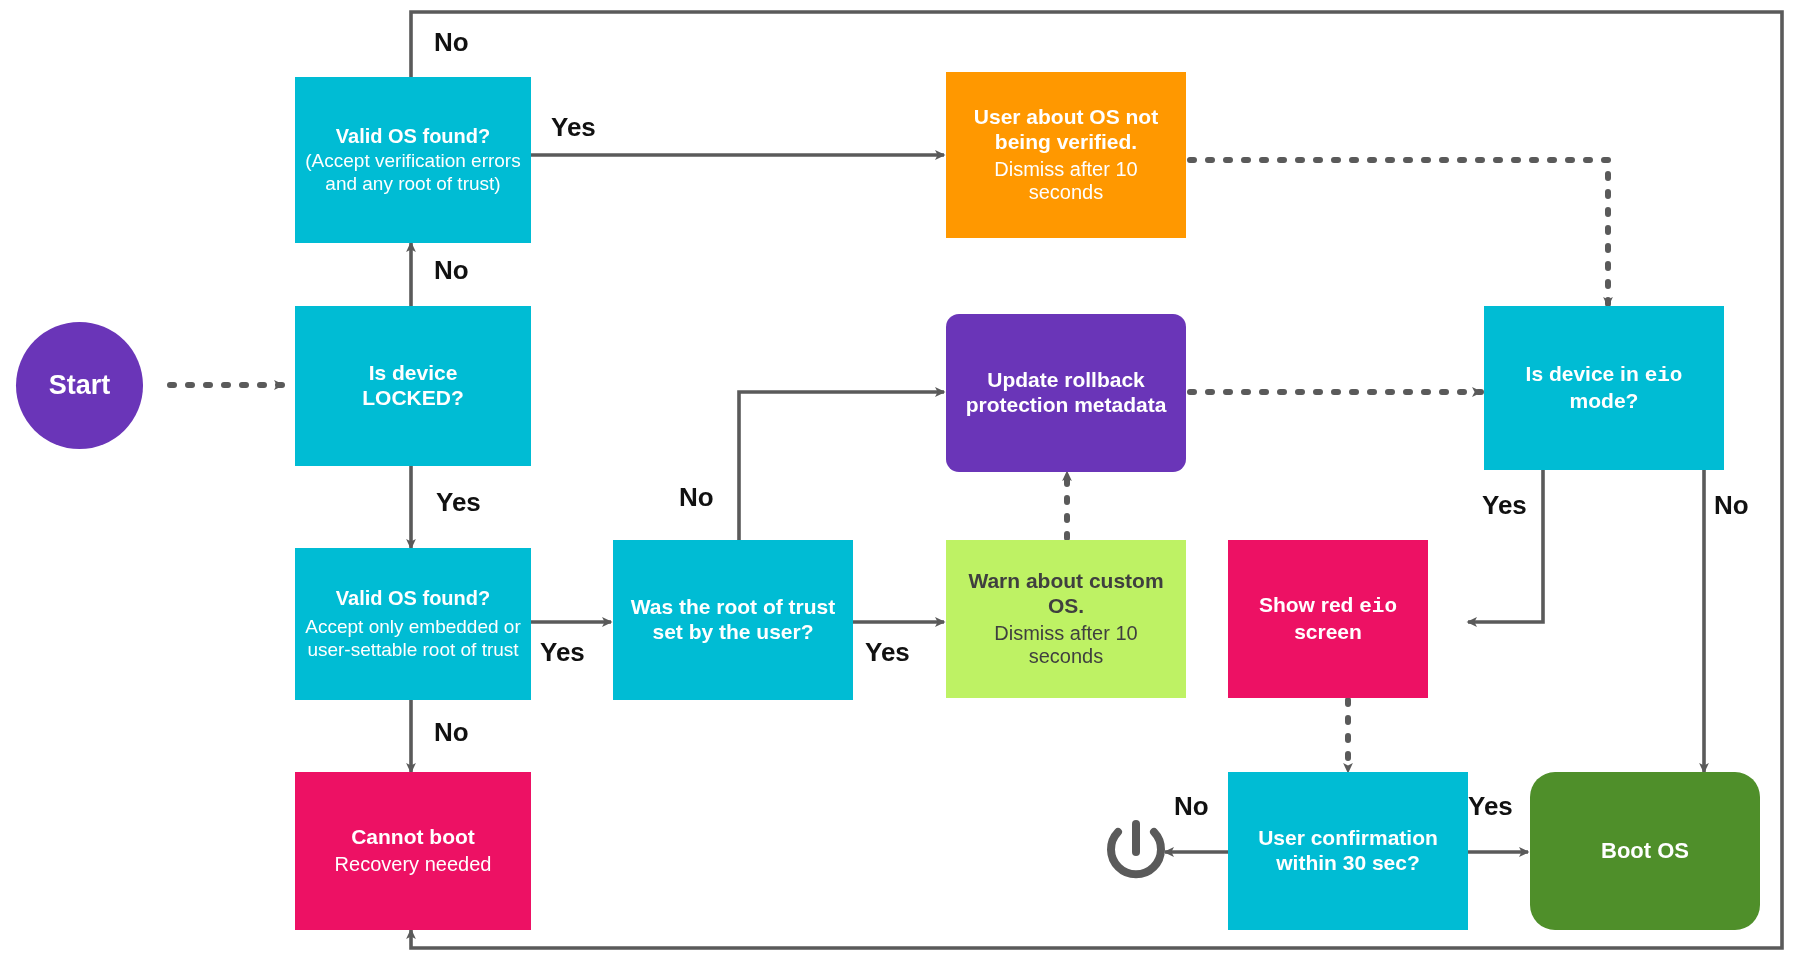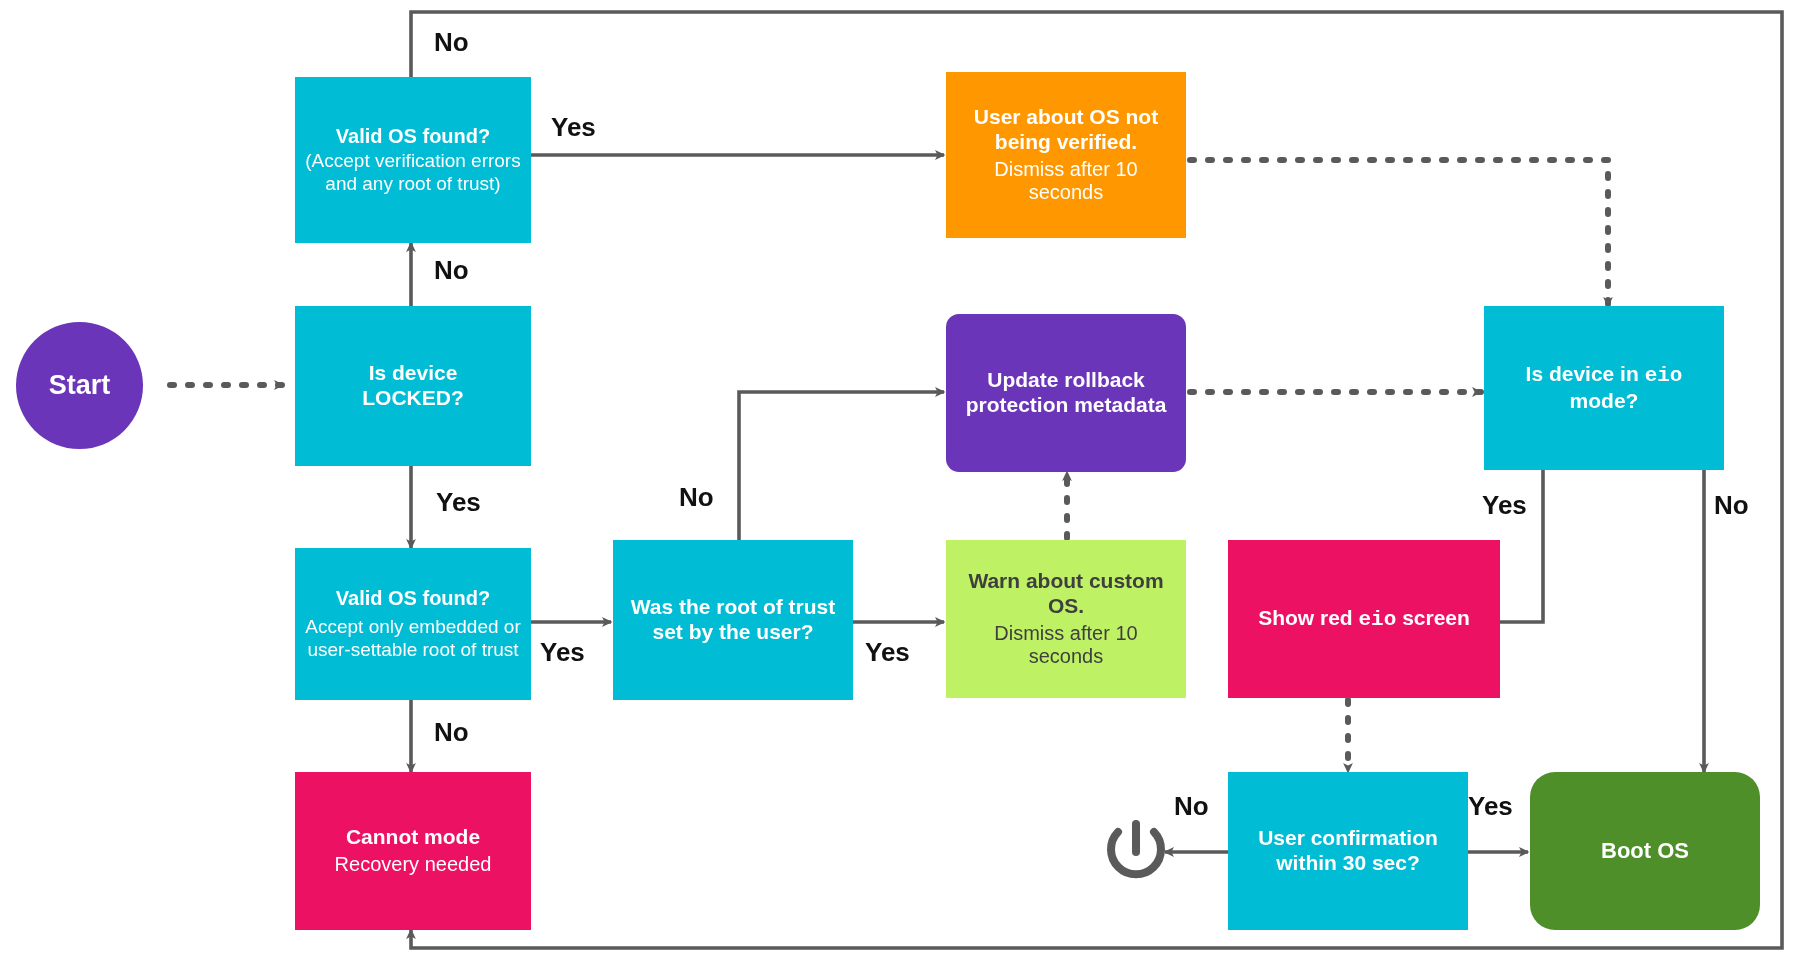--- a/index.html
+++ b/index.html
@@ -91,21 +91,21 @@
     <span class="ttl">Is device</span>
     <span class="ttl">LOCKED?</span>
   </div>
 
   <div class="node cyan" style="left:295px;top:548px;width:236px;height:152px;padding:4px 8px;font-size:19px;">
     <span class="ttl" style="font-size:20px;">Valid OS found?</span>
     <span class="sub" style="font-size:19px;margin-top:6px;">Accept only embedded or user-settable root of trust</span>
   </div>
 
   <div class="node pink" style="left:295px;top:772px;width:236px;height:158px;font-size:20px;">
-    <span class="ttl" style="font-size:21px;">Cannot mode</span>
+    <span class="ttl" style="font-size:21px;">Cannot boot</span>
     <span class="sub" style="margin-top:3px;">Recovery needed</span>
   </div>
 
   <div class="node cyan" style="left:613px;top:540px;width:240px;height:160px;padding:0 14px;font-size:21px;">
     <span class="ttl">Was the root of trust set by the user?</span>
   </div>
 
   <div class="node orange" style="left:946px;top:72px;width:240px;height:166px;padding:0 12px;font-size:20px;">
     <span class="ttl" style="font-size:21px;">User about OS not being verified.</span>
     <span class="sub" style="margin-top:3px;">Dismiss after 10 seconds</span>
@@ -113,21 +113,21 @@
 
   <div class="node purple" style="left:946px;top:314px;width:240px;height:158px;padding:0 12px;font-size:21px;border-radius:13px;">
     <span class="ttl">Update rollback protection metadata</span>
   </div>
 
   <div class="node yellow" style="left:946px;top:540px;width:240px;height:158px;padding:0 12px;font-size:20px;">
     <span class="ttl" style="font-size:21px;">Warn about custom OS.</span>
     <span class="sub" style="margin-top:3px;">Dismiss after 10 seconds</span>
   </div>
 
-  <div class="node pink" style="left:1228px;top:540px;width:272px;height:158px;padding:12px 12px;font-size:21px;">
+  <div class="node pink" style="left:1228px;top:540px;width:200px;height:158px;padding:12px 12px;font-size:21px;">
     <span class="ttl">
       <span>Show red </span><span class="mono">eio</span><span> screen</span>
     </span>
   </div>
 
   <div class="node cyan" style="left:1484px;top:306px;width:240px;height:164px;padding:0 12px;font-size:21px;">
     <span class="ttl">
       <span>Is device in </span><span class="mono">eio</span><span> mode?</span>
     </span>
   </div>

